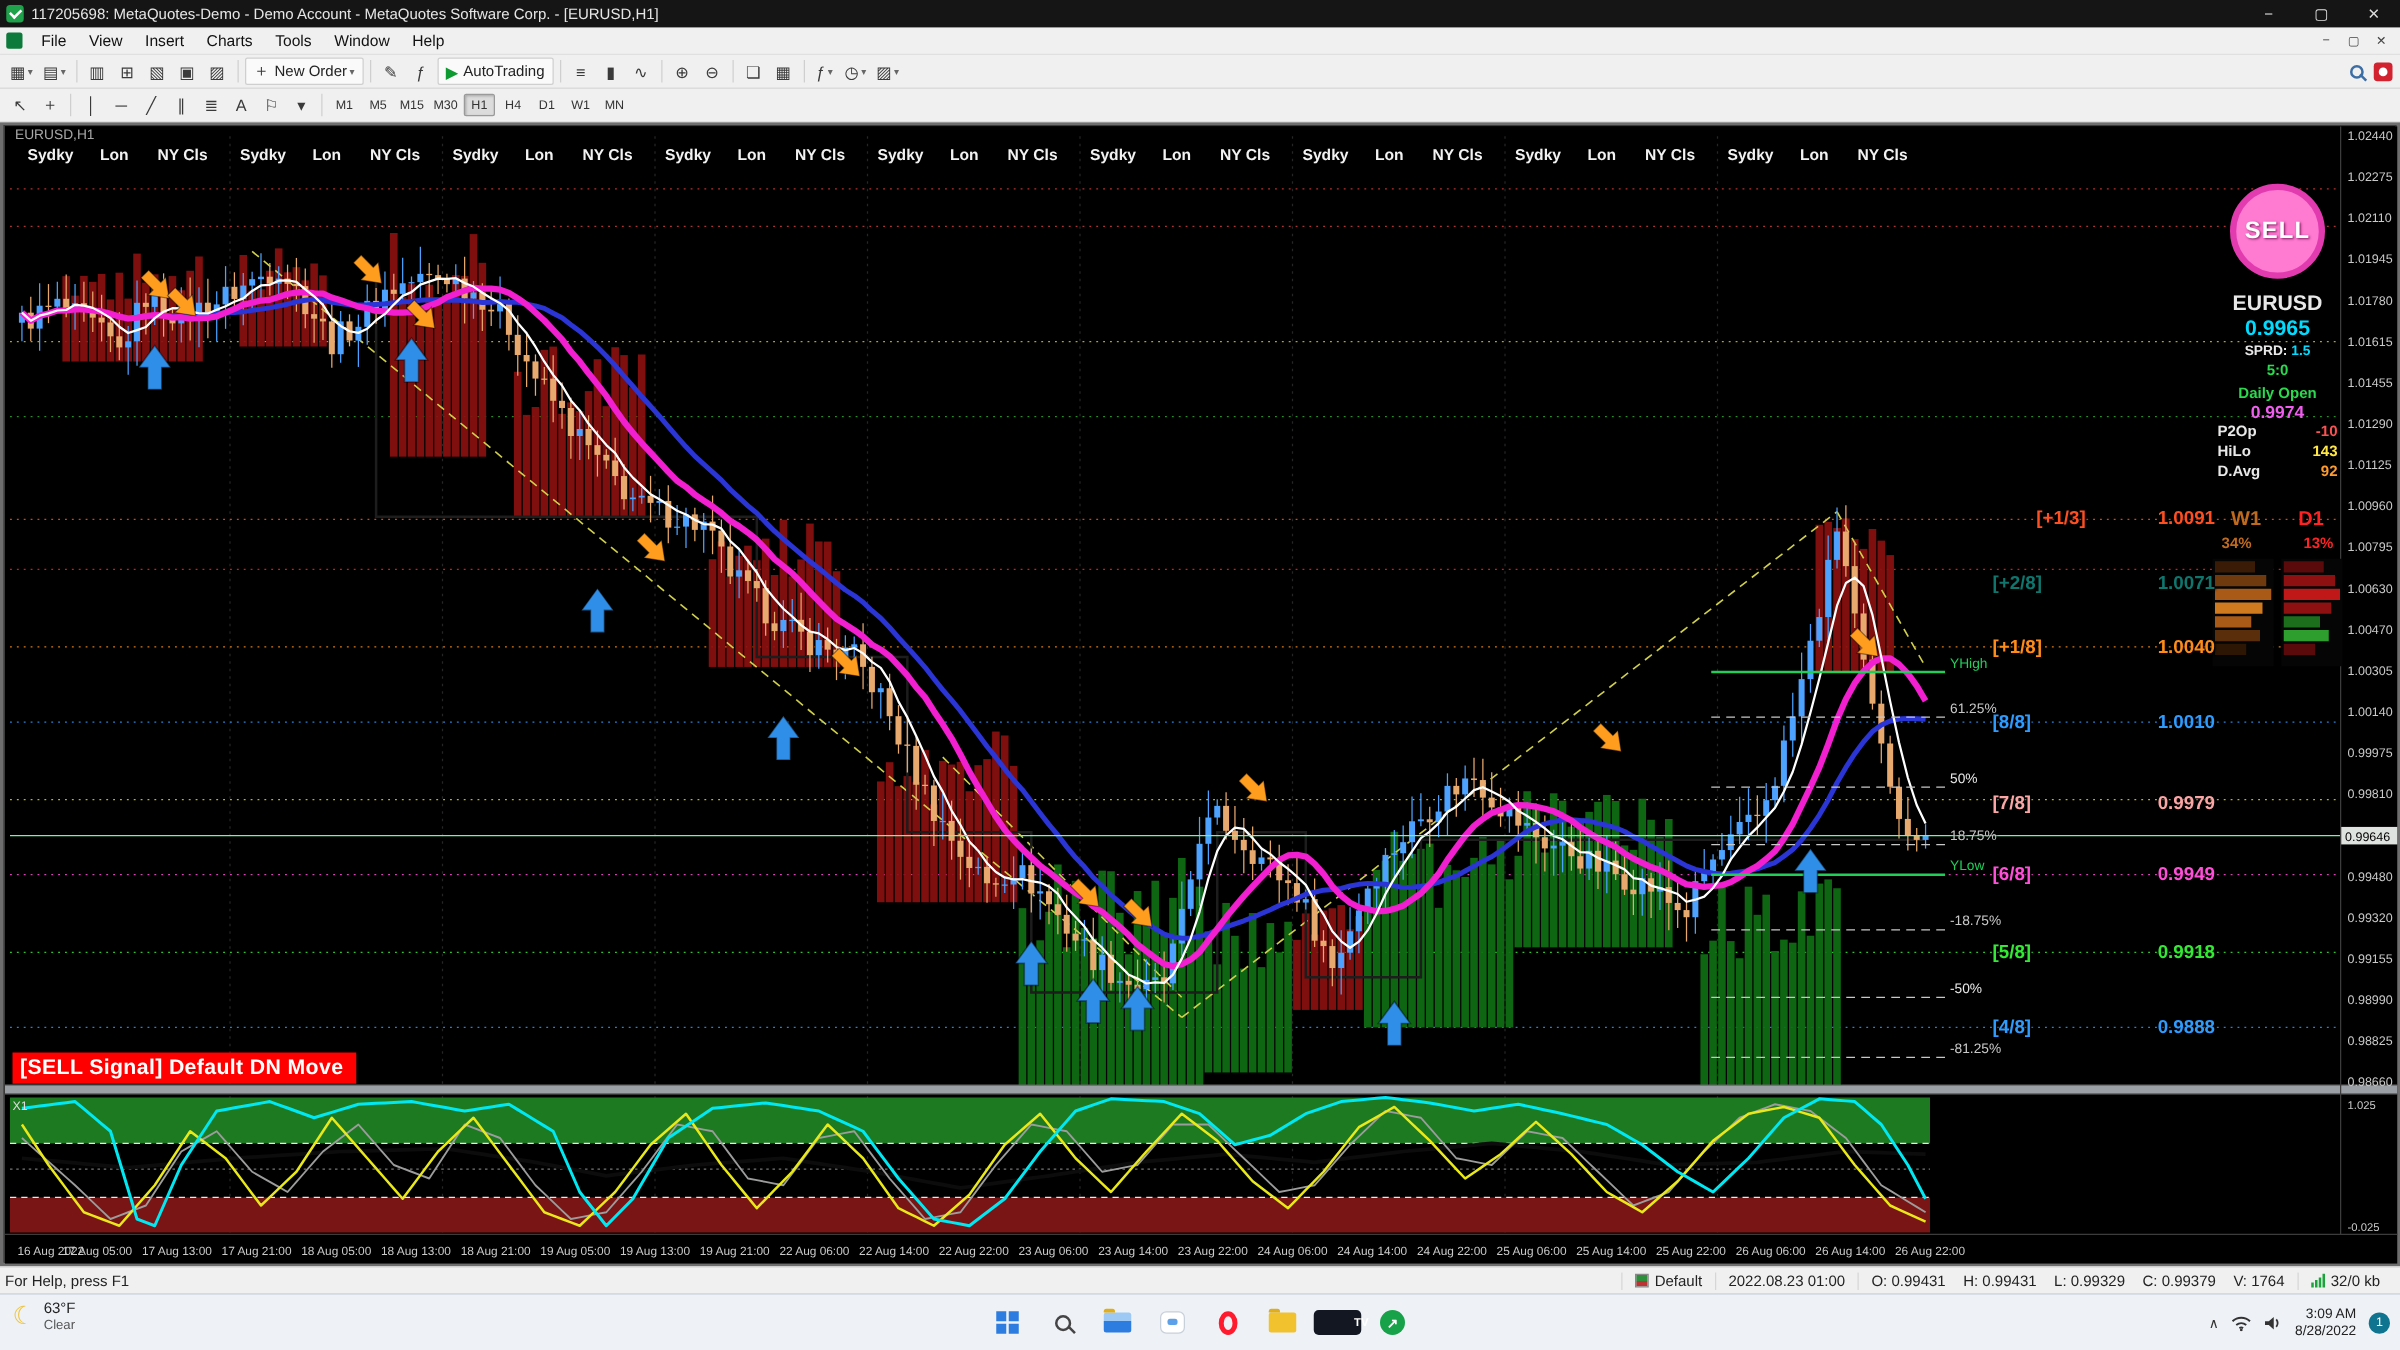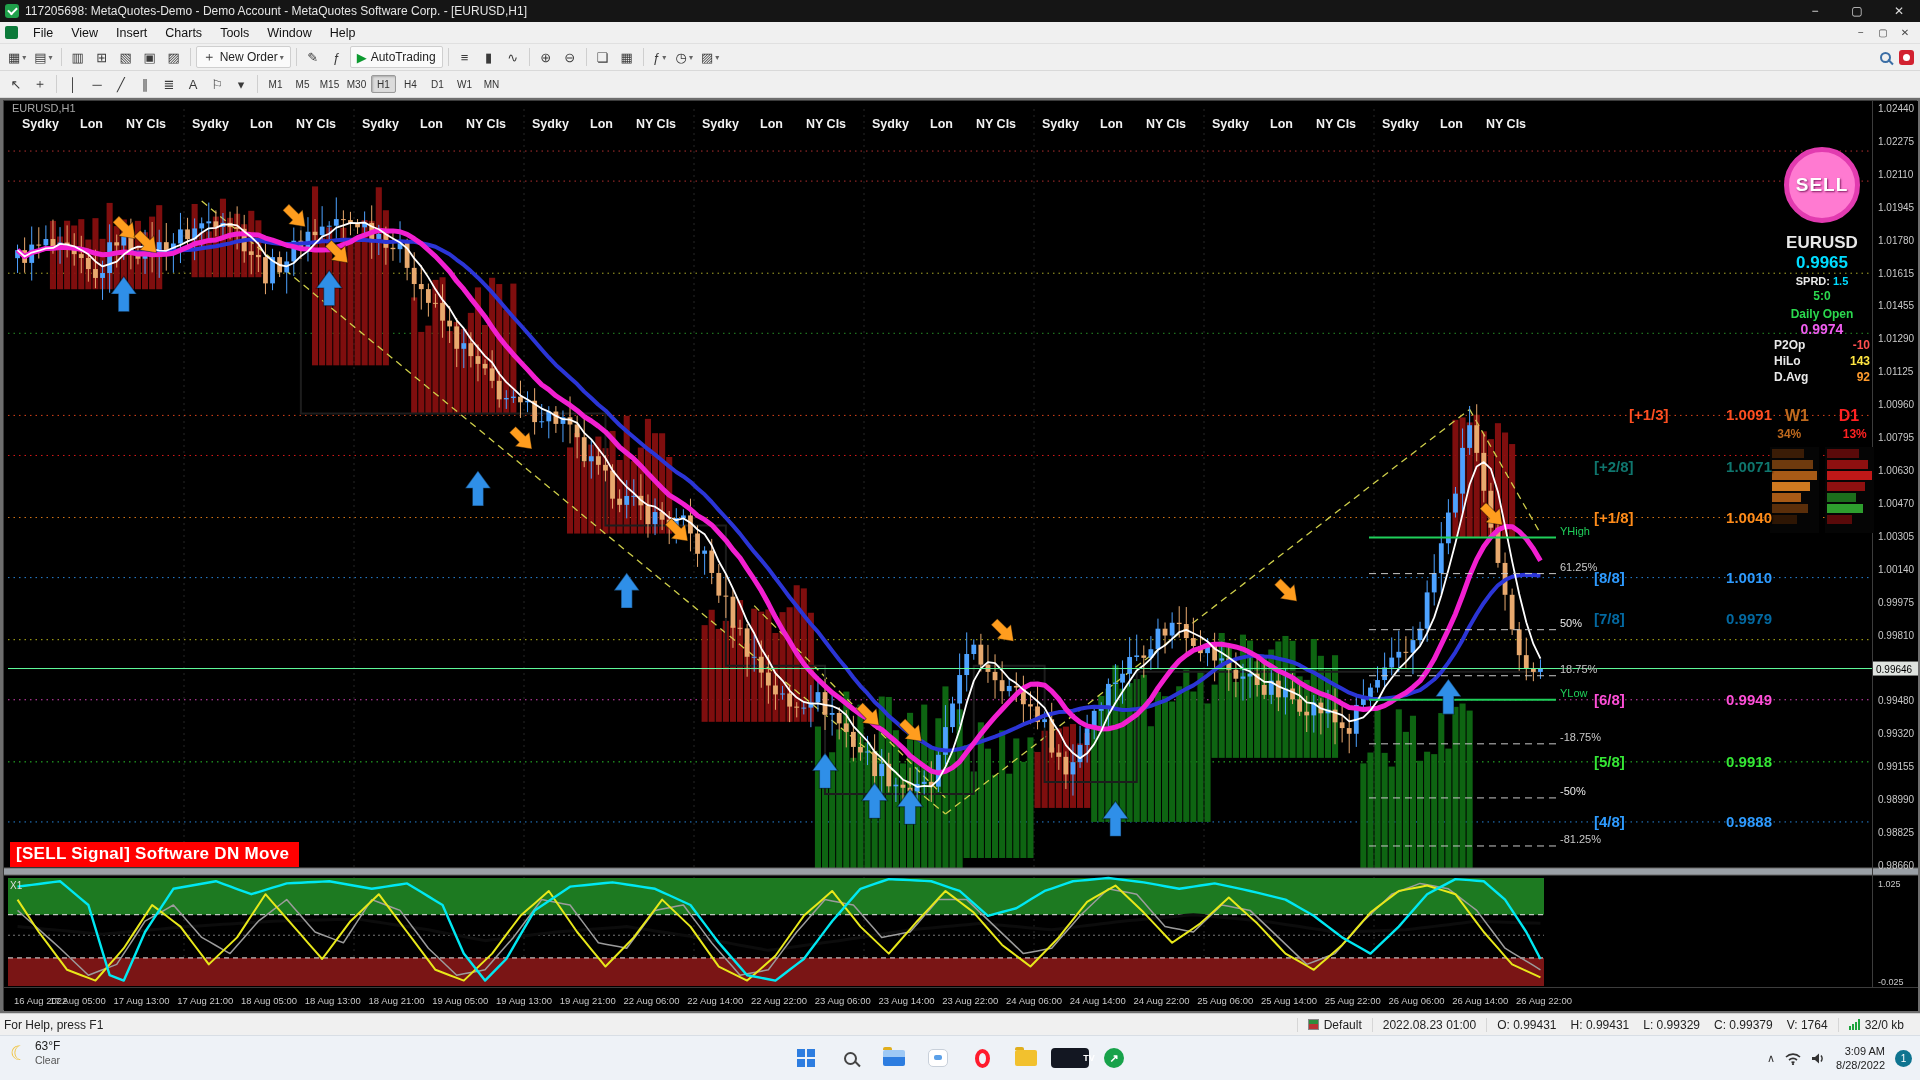--- a/index.html
+++ b/index.html
@@ -1119,21 +1119,21 @@
             <span>1.0071</span>
           </div>
           <div class="murrey-row" style="top: 407.54px; color: rgb(255, 140, 26);">
             <span>[+1/8]</span>
             <span>1.0040</span>
           </div>
           <div class="murrey-row" style="top: 467.619px; color: rgb(46, 155, 255);">
             <span>[8/8]</span>
             <span>1.0010</span>
           </div>
-          <div class="murrey-row" style="top: 509px; color: #0369a1; gap: 16px;">
+          <div class="murrey-row" style="top: 533px; color: #fca5a5; gap: 16px;">
             <span>[7/8]</span>
             <span>0.9979</span>
           </div>
           <div class="murrey-row" style="top: 589.78px; color: rgb(255, 79, 216);">
             <span>[6/8]</span>
             <span>0.9949</span>
           </div>
           <div class="murrey-row" style="top: 651.862px; color: rgb(53, 232, 53);">
             <span>[5/8]</span>
             <span>0.9918</span>
@@ -1147,21 +1147,21 @@
           <div class="pct-lbl" style="top: 423.566px; color: rgb(31, 207, 90);">YHigh</div>
           <div class="pct-lbl" style="top: 459.614px; color: rgb(200, 200, 200);">61.25%</div>
           <div class="pct-lbl" style="top: 515.688px; color: rgb(232, 232, 232);">50%</div>
           <div class="pct-lbl" style="top: 561.749px; color: rgb(200, 200, 200);">18.75%</div>
           <div class="pct-lbl" style="top: 585.78px; color: rgb(31, 207, 90);">YLow</div>
           <div class="pct-lbl" style="top: 629.839px; color: rgb(200, 200, 200);">-18.75%</div>
           <div class="pct-lbl" style="top: 683.91px; color: rgb(232, 232, 232);">-50%</div>
           <div class="pct-lbl" style="top: 731.974px; color: rgb(200, 200, 200);">-81.25%</div>
         </div>
 
-      <div class="signal-banner">[SELL Signal] Software DN Move</div>
+      <div class="signal-banner">[SELL Signal] Default DN Move</div>
       <div class="osc-label">X1</div>
     </div>
   </div>
 </div>
 
 <div class="statusbar">
   <span class="sb-help">For Help, press F1</span>
   <div class="sb-cluster">
     <div class="sb-seg">
         <span class="sb-prof-icon"></span>

